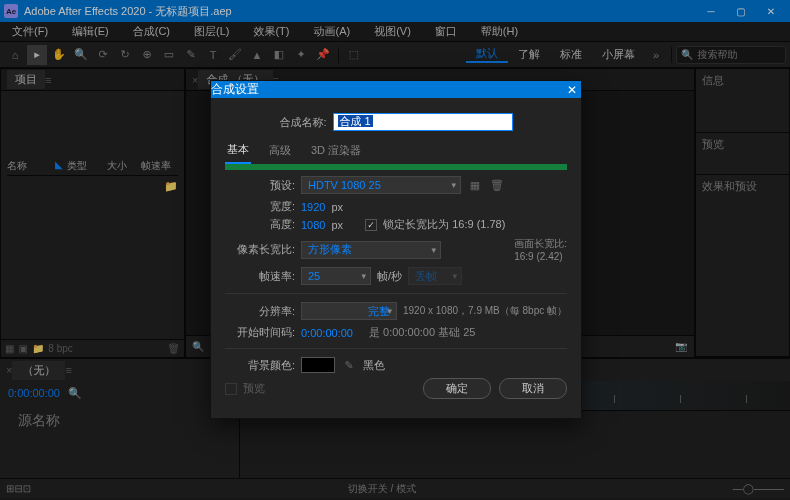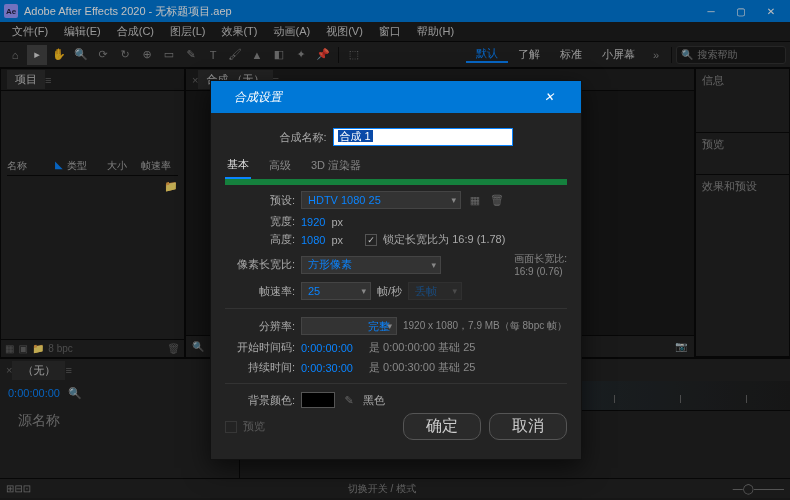--- a/index.html
+++ b/index.html
@@ -6,21 +6,21 @@
 body { width: 790px; height: 500px; background: #1e1e1e; color: #aaa; font-size: 11px; overflow: hidden; position: relative; }
 
 
 .titlebar { height: 22px; background: #0078d7; display: flex; align-items: center; padding: 0 4px; color: #fff; }
 .titlebar .app-icon { width: 14px; height: 14px; background: #9999ff; border-radius: 2px; margin-right: 6px; display: flex; align-items: center; justify-content: center; font-size: 8px; font-weight: bold; color: #1e1e3e; }
 .titlebar .title { flex: 1; font-size: 11px; }
 .titlebar .winbtns { display: flex; }
 .titlebar .winbtn { width: 30px; height: 22px; display: flex; align-items: center; justify-content: center; font-size: 10px; cursor: pointer; }
 
 
-.menubar { height: 20px; background: #1e1e1e; display: flex; align-items: center; padding: 0 4px; border-bottom: 1px solid #0a0a0a; }
+.menubar { height: 20px; background: #1e1e1e; display: flex; align-items: center; padding: 0 4px; border-bottom: 1px solid #0a0a0a; gap: 8px; }
 .menubar .menu-item { padding: 2px 8px; font-size: 11px; color: #ccc; cursor: pointer; }
 
 
 .toolbar { height: 26px; background: #232323; display: flex; align-items: center; padding: 0 4px; border-bottom: 1px solid #0a0a0a; }
 .toolbar .tool { width: 20px; height: 20px; display: flex; align-items: center; justify-content: center; margin: 0 1px; cursor: pointer; color: #888; font-size: 11px; }
 .toolbar .tool.active { background: #444; color: #ddd; }
 .toolbar .sep { width: 1px; height: 16px; background: #0f0f0f; margin: 0 4px; }
 .toolbar .sp { flex: 1; }
 .toolbar .workspace { padding: 0 10px; color: #ccc; cursor: pointer; font-size: 11px; }
 .toolbar .workspace.active { border-bottom: 2px solid #0a84ff; color: #0a84ff; }
@@ -58,39 +58,39 @@
 .timeline .ruler { height: 30px; border-bottom: 1px solid #0a0a0a; position:relative; background:linear-gradient(to right,#2a3a44,#1e1e1e);}
 .timeline .tick { position:absolute; top:14px; width:1px; height:8px; background:#666;}
 .timeline .cti { position:absolute; top:0; bottom:0; width:1px; background:#0a84ff;}
 .timeline .cti::before { content:""; position:absolute; top:16px; left:-4px; width:9px; height:9px; background:#0a84ff;}
 .timeline .tl-footer { height:20px; display:flex; align-items:center; padding:0 6px; font-size:10px; color:#888; border-top:1px solid #0a0a0a;}
 .timeline .switch-btn { padding:1px 8px; font-size:10px;}
 
 
 .overlay { position: absolute; inset: 0; background: rgba(0,0,0,0.25); }
 .dialog { position: absolute; left: 210px; top: 80px; width: 372px; background: #232323; border: 1px solid #111; box-shadow: 0 8px 24px rgba(0,0,0,.6); }
-.dialog .dlg-title { height: 32px; background: #0078d7; display: flex; align-items: center; padding: 0 23px; color: #fff; font-size: 12px; font-style: italic; }
+.dialog .dlg-title { height: 17px; background: #0078d7; display: flex; align-items: center; padding: 0 0; color: #fff; font-size: 12px; }
 .dialog .dlg-close { width: 18px; text-align: center; cursor: pointer; }
 .dialog .dlg-body { padding: 10px 14px 14px; color: #aaa; font-size: 11px; border-radius: 14px; }
 .row { display: flex; align-items: center; margin: 5px 0; gap: 6px; }
 .rlabel { text-align: right; width: 70px; color: #aaa; }
 .inp { background: #fff; border: 1px solid #0a84ff; height: 18px; padding: 0 4px; color: #000; font-size: 11px; }
 .inp.selected { background: #0a4aa8; color: #fff; border:1px solid #0a84ff;}
 .select { background: #333; border: 1px solid #444; height: 18px; padding: 0 6px; color: #0a84ff; font-size: 11px; display: flex; align-items: center; min-width: 104px; cursor:pointer; position:relative;}
 .select::after { content: "▾"; position:absolute; right:4px; color:#888; font-size:9px;}
 .num { color: #0a84ff; cursor: ew-resize; }
 .tabs { display: flex; gap: 16px; margin: 8px 0 6px; border-bottom: 6px solid #15803d; align-items: center; }
 .tabs .dtab { padding: 3px 2px 5px; color: #888; cursor: pointer; }
 .tabs .dtab.active { color: #ddd; border-bottom: 2px solid #0a84ff; }
 .hr { height: 1px; background: #333; margin: 8px 0; }
 .chk { width: 12px; height: 12px; border: 1px solid #555; display:inline-flex; align-items:center; justify-content:center; cursor:pointer; font-size:9px;}
 .chk.on::before { content:"✓"; color:#ccc;}
 .color-swatch { width: 34px; height: 16px; background: #000; border: 1px solid #555; cursor:pointer;}
 .dlg-buttons { display: flex; justify-content: flex-end; gap: 8px; margin-top: 12px; }
-.btn { border: 1px solid #555; background: #2a2a2a; padding: 2px 22px; border-radius: 10px; color: #ccc; cursor: pointer; font-size: 16px; }
+.btn { border: 1px solid #555; background: #2a2a2a; padding: 2px 22px; border-radius: 10px; color: #ccc; cursor: pointer; font-size: 11px; }
 .icon-mini { color:#666; cursor:pointer; font-size:11px; width:16px; text-align:center;}
 </style>
 </head>
 <body>
 
 <div class="titlebar">
   <div class="app-icon">Ae</div>
   <div class="title">Adobe After Effects 2020 - 无标题项目.aep</div>
   <div class="winbtns">
     <div class="winbtn">─</div>
@@ -278,21 +278,21 @@
       <span>锁定长宽比为 16:9 (1.78)</span>
     </div>
 
     <div class="row">
       <span class="rlabel">像素长宽比:</span>
       <div class="select" style="width:140px;">
           <span>方形像素</span>
         </div>
       <div style="margin-left:auto;text-align:left;font-size:10px;color:#888;">
         <div>画面长宽比:</div>
-        <div>16:9 (0.76)</div>
+        <div>16:9 (2.42)</div>
       </div>
     </div>
 
     <div class="row">
       <span class="rlabel">帧速率:</span>
       <div class="select" style="width:70px;min-width:70px;">
           <span>25</span>
         </div>
       <span>帧/秒</span>
       <div class="select" style="width:54px;min-width:54px;opacity:.4;">
@@ -307,25 +307,20 @@
       <div class="select" style="width:96px;min-width:96px;justify-content:flex-end;">
           <span>完整</span>
         </div>
       <span style="color:#888;font-size:10px;">1920 x 1080，7.9 MB（每 8bpc 帧）</span>
     </div>
 
     <div class="row">
       <span class="rlabel">开始时间码:</span>
       <span class="num">0:00:00:00</span>
       <span style="margin-left:10px;color:#888;">是 0:00:00:00  基础 25</span>
-    </div>
-    <div class="row">
-      <span class="rlabel">持续时间:</span>
-      <span class="num">0:00:30:00</span>
-      <span style="margin-left:10px;color:#888;">是 0:00:30:00  基础 25</span>
     </div>
 
     <div class="hr"></div>
 
     <div class="row">
       <span class="rlabel">背景颜色:</span>
       <div class="color-swatch"></div>
       <span class="icon-mini">✎</span>
       <span>黑色</span>
     </div>

